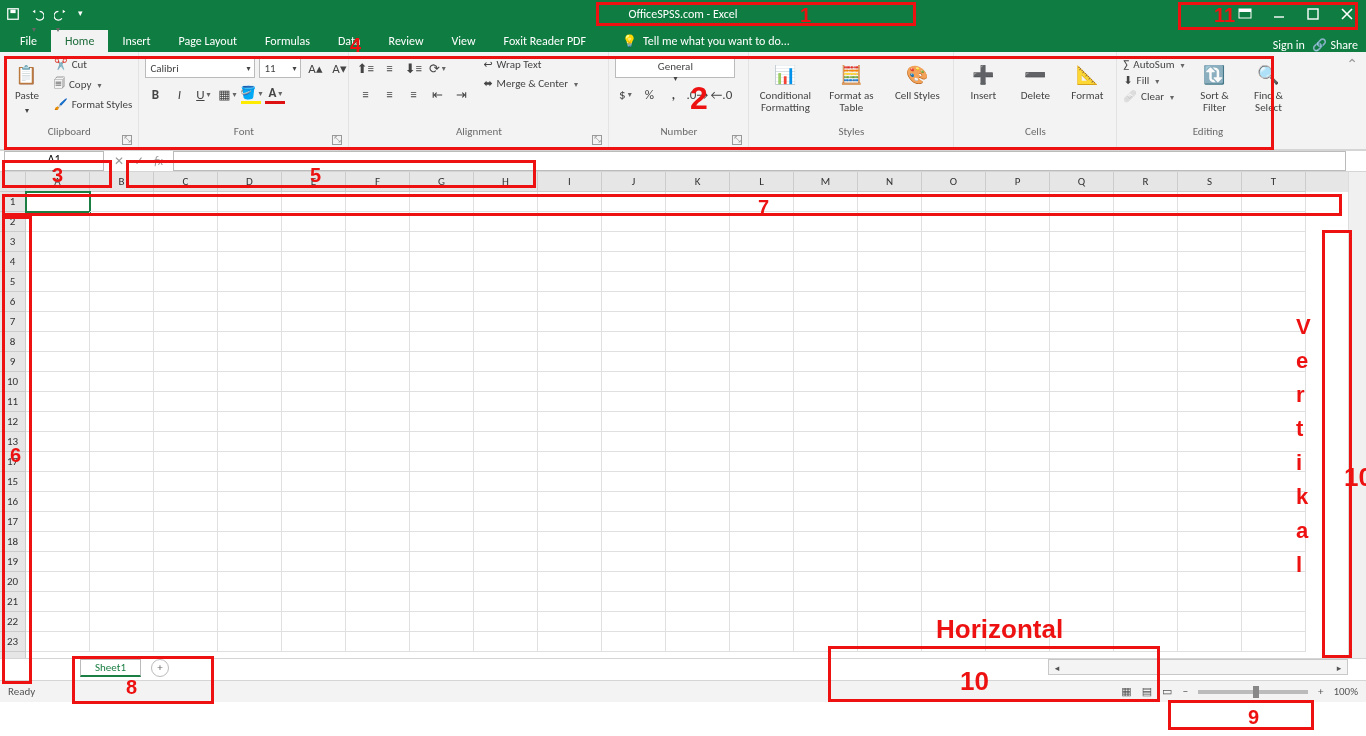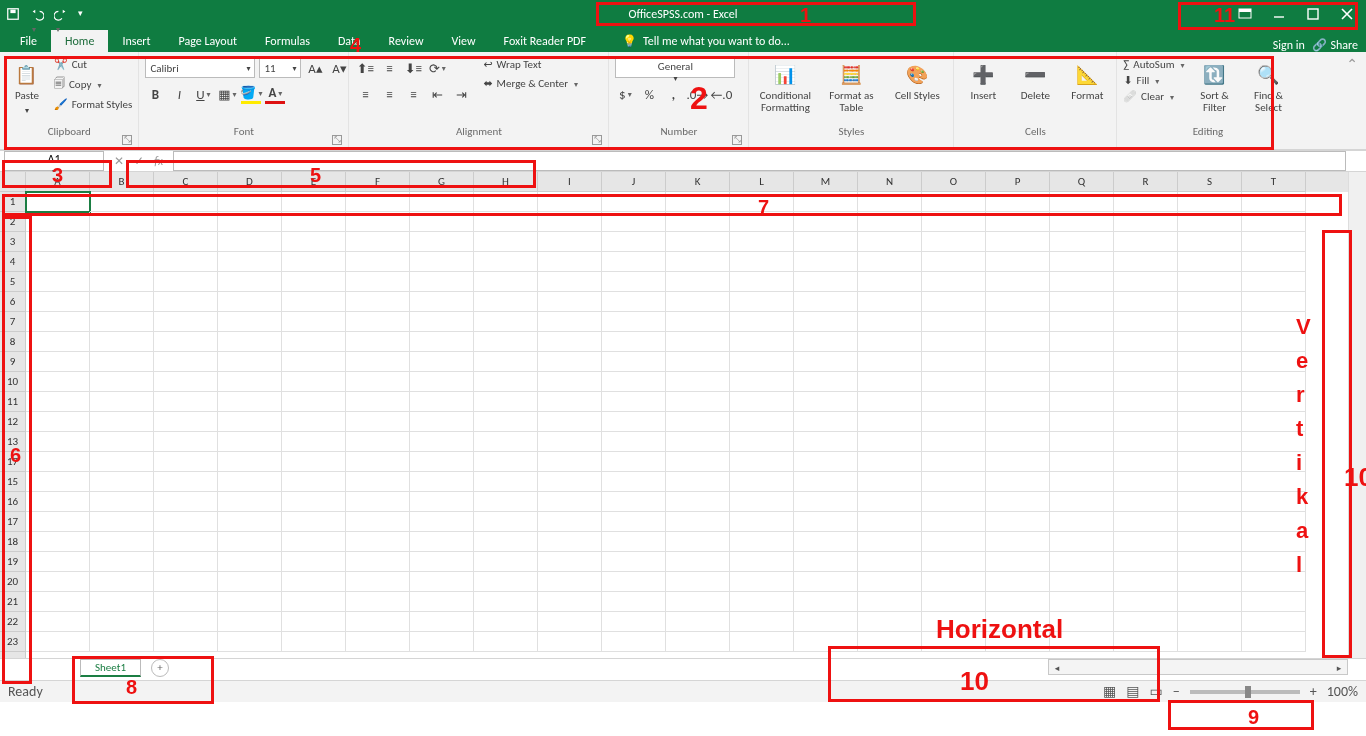--- a/index.html
+++ b/index.html
@@ -41,21 +41,21 @@
 .colhdr{width:64px;height:20px;border-right:1px solid #ccc;border-bottom:1px solid #ccc;text-align:center;font-size:11px;line-height:20px;color:#333;}
 .rowhdr{height:20px;border-bottom:1px solid #ccc;text-align:center;font-size:11px;line-height:20px;color:#333;}
 .cells{position:relative;flex:1;}
 .cellrow{display:flex;height:20px;}
 .cell{width:64px;height:20px;border-right:1px solid #e0e0e0;border-bottom:1px solid #e0e0e0;}
 .sel{outline:2px solid #1b7e43;outline-offset:-1px;}
 .vscroll{width:18px;background:#f0f0f0;border-left:1px solid #ddd;}
 .sheetbar{height:22px;background:#fff;border-top:1px solid #d5d5d5;display:flex;align-items:flex-start;font-size:11px;padding-left:80px;gap:4px;}
 .sheet-tab{border:1px solid #bbb;border-bottom:2px solid #1b7e43;padding:1px 14px;color:#1b7e43;background:#fff;}
 .newsheet{width:18px;height:18px;border:1px solid #bbb;border-radius:50%;text-align:center;line-height:15px;margin-left:6px;color:#666;}
-.statusbar{height:22px;background:#f3f3f3;border-top:1px solid #d5d5d5;display:flex;align-items:center;font-size:14px;padding:0 8px;color:#555;}
+.statusbar{height:22px;background:#f3f3f3;border-top:1px solid #d5d5d5;display:flex;align-items:center;font-size:11px;padding:0 8px;color:#555;}
 .statusbar .right{margin-left:auto;display:flex;align-items:center;gap:10px;}
 .zoom-slider{width:110px;height:4px;background:#bbb;position:relative;}
 .zoom-slider .thumb{position:absolute;top:-4px;left:50%;width:6px;height:12px;background:#888;}
 .red-box{position:absolute;border:3px solid #e11;pointer-events:none;}
 .red-lab{position:absolute;color:#e11;font-weight:bold;font-size:20px;pointer-events:none;font-family:Arial;}
 .hscroll-track{height:16px;border:1px solid #c8c8c8;width:300px;position:relative;background:#f4f4f4;margin-left:auto;margin-right:18px;display:flex;align-items:center;}
 .hscroll-track .arr{width:16px;text-align:center;font-size:9px;color:#555;}
 svg{display:block}
 </style>
 </head>

